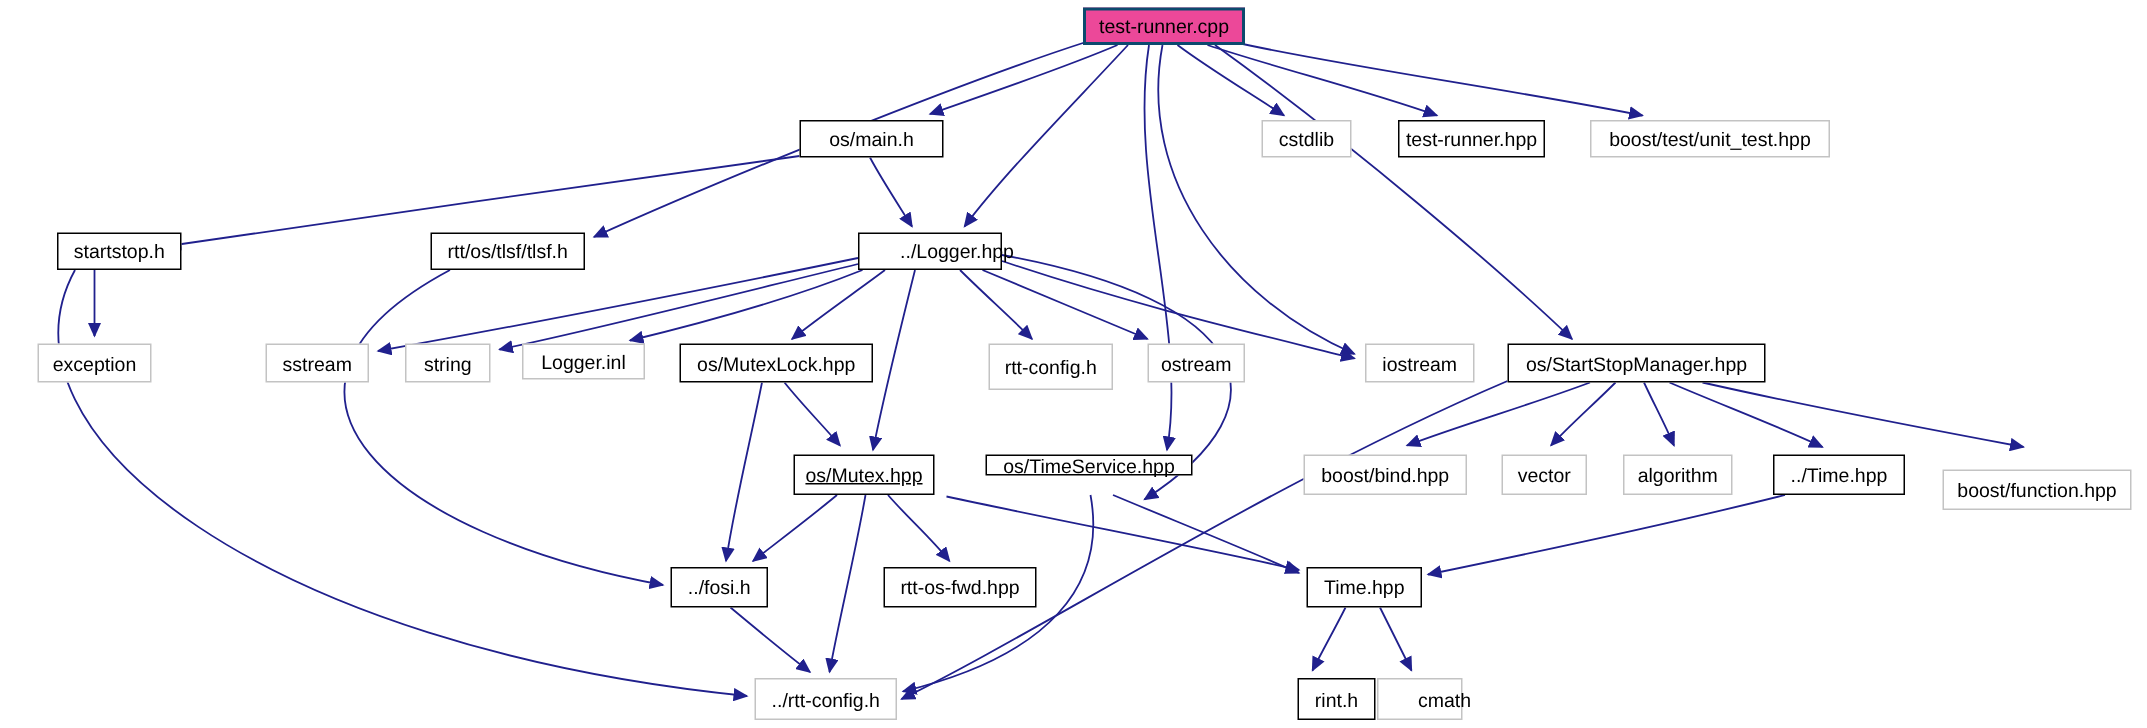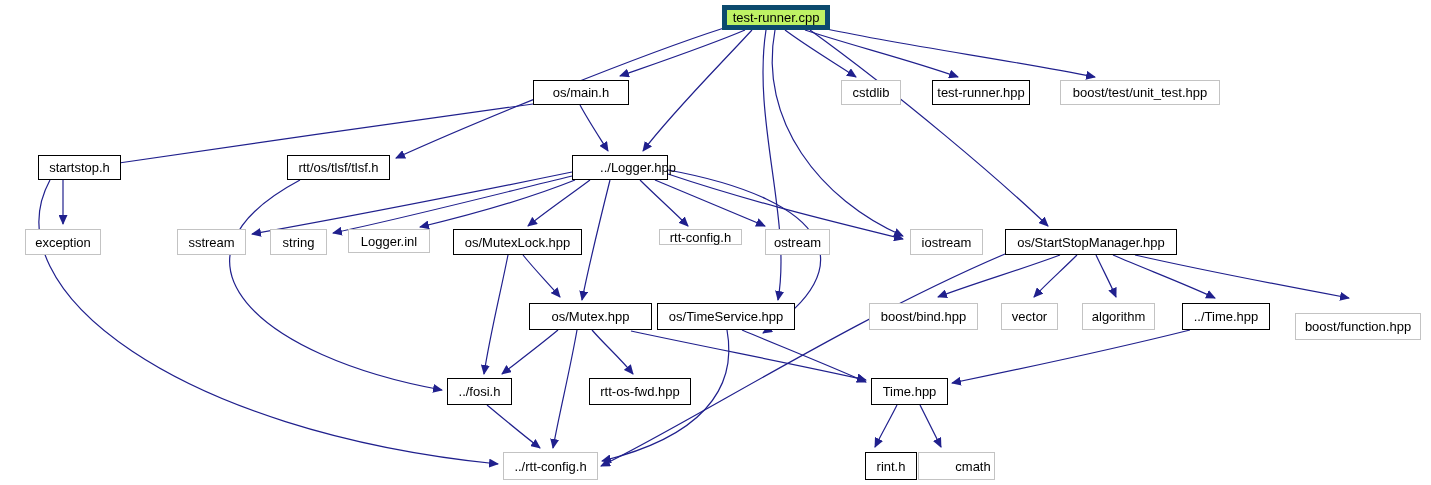--- a/index.html
+++ b/index.html
@@ -16,21 +16,21 @@
     box-sizing:border-box;
     display:flex;align-items:center;justify-content:center;
     background:#ffffff;
     border:1px solid #000000;
     font-size:13px;
     color:#000000;
     white-space:nowrap;
     z-index:2;
   }
   .node.ext{border:1px solid #c3c3c3;}
-  .node.root{background:#bef264;border:5px solid #0c4a6e;}
+  .node.root{background:#ec4899;border:2px solid #0c4a6e;}
 </style>
 </head>
 <body>
 
 <div id="stage">
   <svg id="edge-svg" xmlns="http://www.w3.org/2000/svg">
     <defs>
       <marker id="arrow" markerWidth="11" markerHeight="9" refX="9" refY="4.5" orient="auto" markerUnits="userSpaceOnUse">
         <path d="M0,0 L10,4.5 L0,9 z" fill="#20208d"></path>
       </marker>
@@ -88,31 +88,31 @@
       <div class="node doc" style="left: 932px; top: 80px; width: 98px; height: 25px;">test-runner.hpp</div>
       <div class="node ext" style="left: 1060px; top: 80px; width: 160px; height: 25px;">boost/test/unit_test.hpp</div>
       <div class="node doc" style="left: 38px; top: 155px; width: 83px; height: 25px;">startstop.h</div>
       <div class="node doc" style="left: 287px; top: 155px; width: 103px; height: 25px;">rtt/os/tlsf/tlsf.h</div>
       <div class="node doc" style="left: 572px; top: 155px; width: 96px; height: 25px; padding-left: 36px;">../Logger.hpp</div>
       <div class="node ext" style="left: 25px; top: 229px; width: 76px; height: 26px;">exception</div>
       <div class="node ext" style="left: 177px; top: 229px; width: 69px; height: 26px;">sstream</div>
       <div class="node ext" style="left: 270px; top: 229px; width: 57px; height: 26px;">string</div>
       <div class="node ext" style="left: 348px; top: 229px; width: 82px; height: 24px;">Logger.inl</div>
       <div class="node doc" style="left: 453px; top: 229px; width: 129px; height: 26px;">os/MutexLock.hpp</div>
-      <div class="node ext" style="left: 659px; top: 229px; width: 83px; height: 16px;">rtt-config.h</div>
+      <div class="node ext" style="left: 659px; top: 229px; width: 83px; height: 31px;">rtt-config.h</div>
       <div class="node ext" style="left: 765px; top: 229px; width: 65px; height: 26px;">ostream</div>
       <div class="node ext" style="left: 910px; top: 229px; width: 73px; height: 26px;">iostream</div>
       <div class="node doc" style="left: 1005px; top: 229px; width: 172px; height: 26px;">os/StartStopManager.hpp</div>
-      <div class="node doc" style="left: 529px; top: 303px; width: 123px; height: 27px;">os/Mutex.hpp</div>
-      <div class="node doc" style="left: 657px; top: 303px; width: 138px; height: 27px;">os/TimeService.hpp</div>
+      <div class="node doc" style="left: 529px; top: 303px; width: 94px; height: 27px; text-decoration: underline;">os/Mutex.hpp</div>
+      <div class="node doc" style="left: 657px; top: 303px; width: 138px; height: 14px;">os/TimeService.hpp</div>
       <div class="node ext" style="left: 869px; top: 303px; width: 109px; height: 27px;">boost/bind.hpp</div>
       <div class="node ext" style="left: 1001px; top: 303px; width: 57px; height: 27px;">vector</div>
       <div class="node ext" style="left: 1082px; top: 303px; width: 73px; height: 27px;">algorithm</div>
       <div class="node doc" style="left: 1182px; top: 303px; width: 88px; height: 27px;">../Time.hpp</div>
       <div class="node ext" style="left: 1295px; top: 313px; width: 126px; height: 27px;">boost/function.hpp</div>
       <div class="node doc" style="left: 447px; top: 378px; width: 65px; height: 27px; text-align: center;">../fosi.h</div>
       <div class="node doc" style="left: 589px; top: 378px; width: 102px; height: 27px;">rtt-os-fwd.hpp</div>
       <div class="node doc" style="left: 871px; top: 378px; width: 77px; height: 27px;">Time.hpp</div>
       <div class="node ext" style="left: 503px; top: 452px; width: 95px; height: 28px;">../rtt-config.h</div>
       <div class="node doc" style="left: 865px; top: 452px; width: 52px; height: 28px;">rint.h</div>
-      <div class="node ext" style="left: 918px; top: 452px; width: 77px; height: 28px; padding-left: 33px;">cmath</div>
+      <div class="node ext" style="left: 918px; top: 452px; width: 57px; height: 28px; padding-left: 33px;">cmath</div>
     </div>
 </div>
 
 </body></html>

